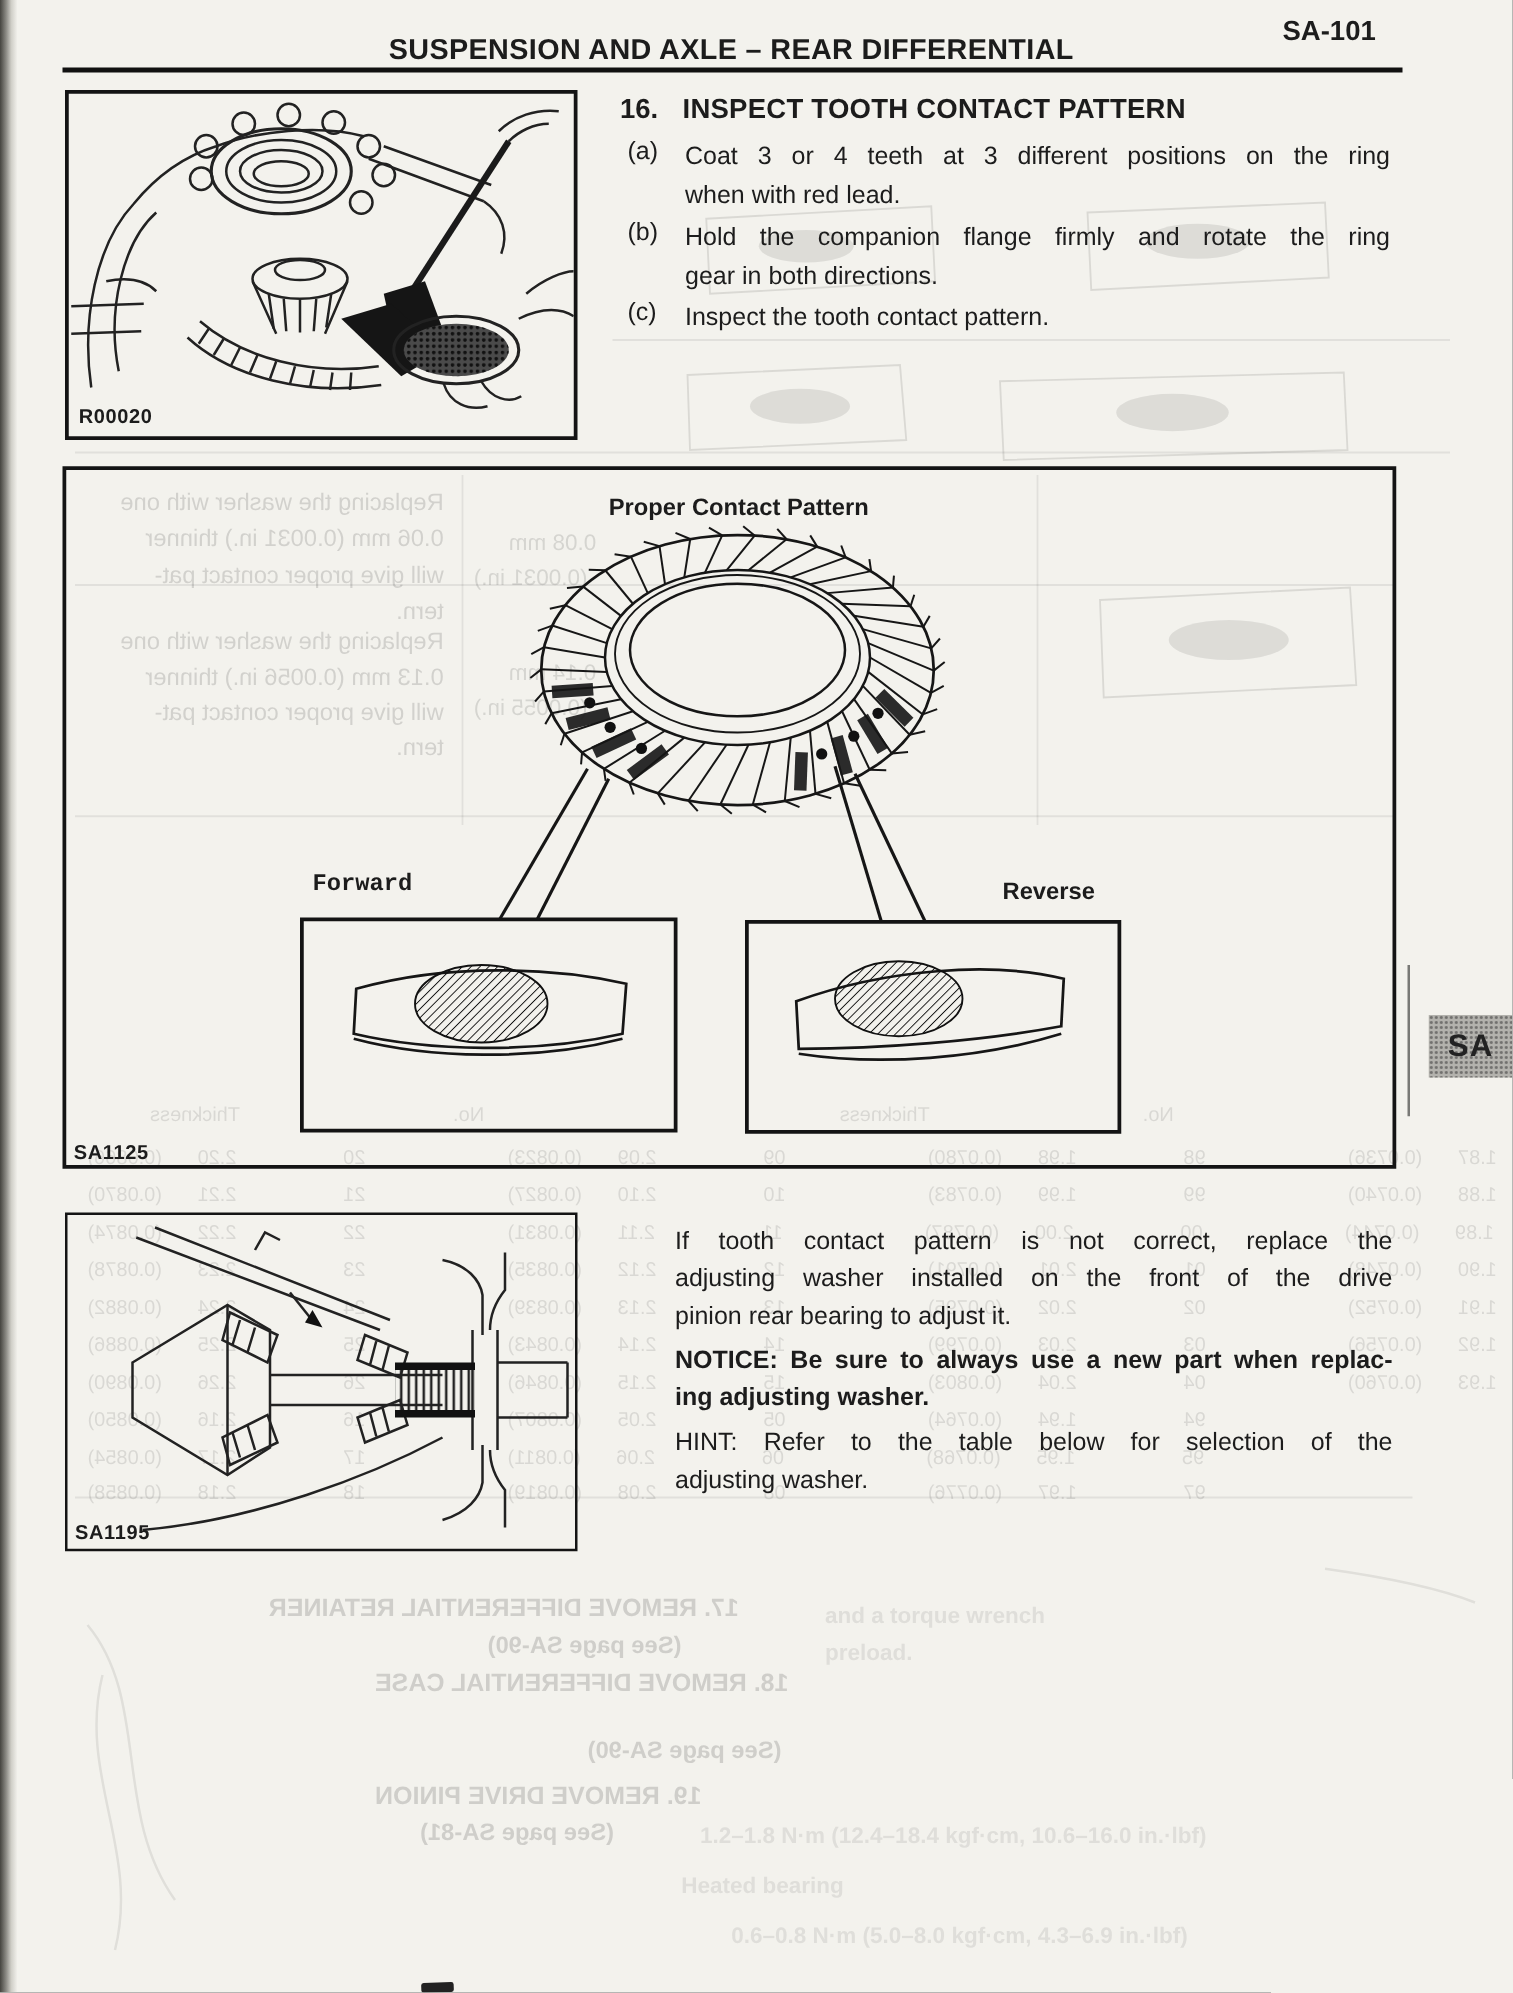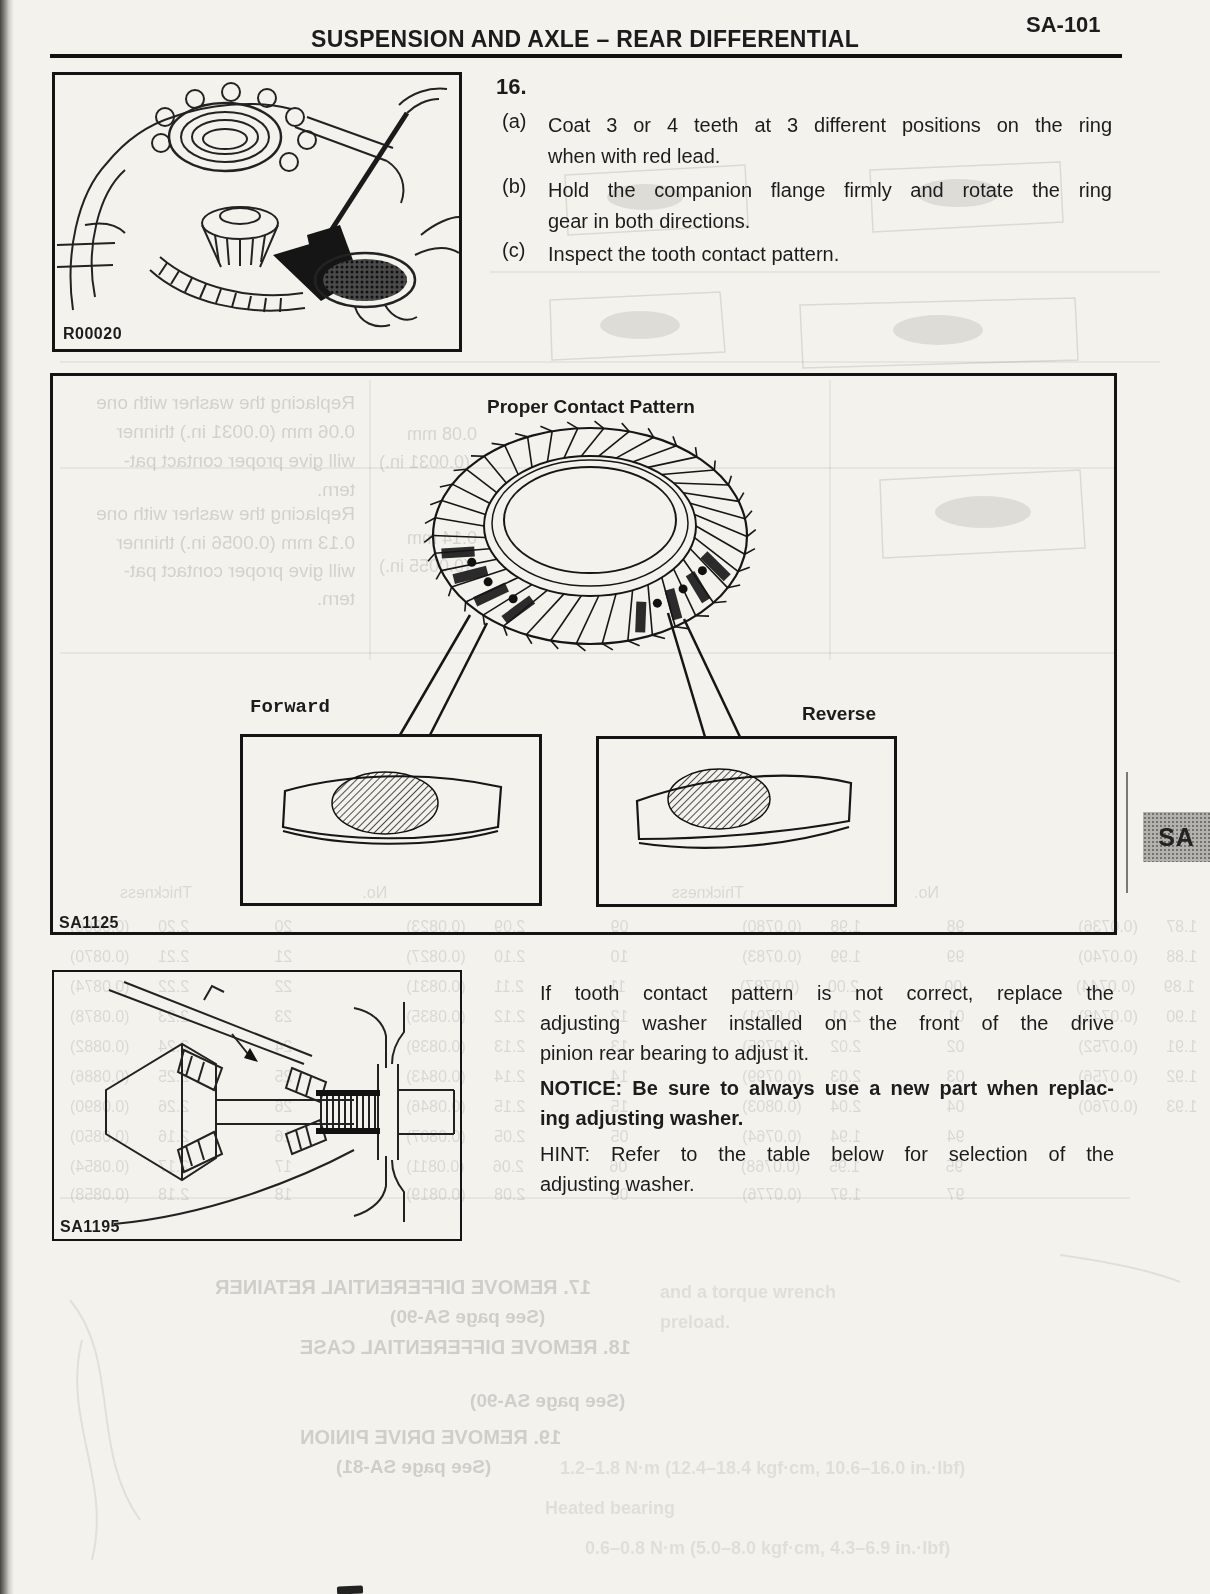--- a/index.html
+++ b/index.html
@@ -107,20 +107,21 @@
 
   <div class="abs" style="left:0;top:0;width:1210px;height:1594px;z-index:2;">
 
     <div class="gutter"></div>
 
     <div class="abs b" style="left:300px;top:26px;width:570px;text-align:center;font-size:23px;letter-spacing:.3px;">SUSPENSION AND AXLE – REAR DIFFERENTIAL</div>
     <div class="abs b" style="left:1026px;top:12px;font-size:22px;">SA-101</div>
     <div class="abs" style="left:50px;top:54px;width:1072px;height:4px;background:#111;"></div>
 
     <div class="abs b" style="left:496px;top:74px;font-size:22px;">16.</div>
+    <div class="abs b" style="left:546px;top:74px;font-size:22px;letter-spacing:.2px;">INSPECT TOOTH CONTACT PATTERN</div>
 
     <div class="abs" style="left:502px;top:110px;font-size:20px;">(a)</div>
     <div class="abs step-line jl" style="left:548px;top:110px;">Coat 3 or 4 teeth at 3 different positions on the ring</div>
     <div class="abs step-line" style="left:548px;top:141px;">when with red lead.</div>
 
     <div class="abs" style="left:502px;top:175px;font-size:20px;">(b)</div>
     <div class="abs step-line jl" style="left:548px;top:175px;">Hold the companion flange firmly and rotate the ring</div>
     <div class="abs step-line" style="left:548px;top:206px;">gear in both directions.</div>
 
     <div class="abs" style="left:502px;top:239px;font-size:20px;">(c)</div>

